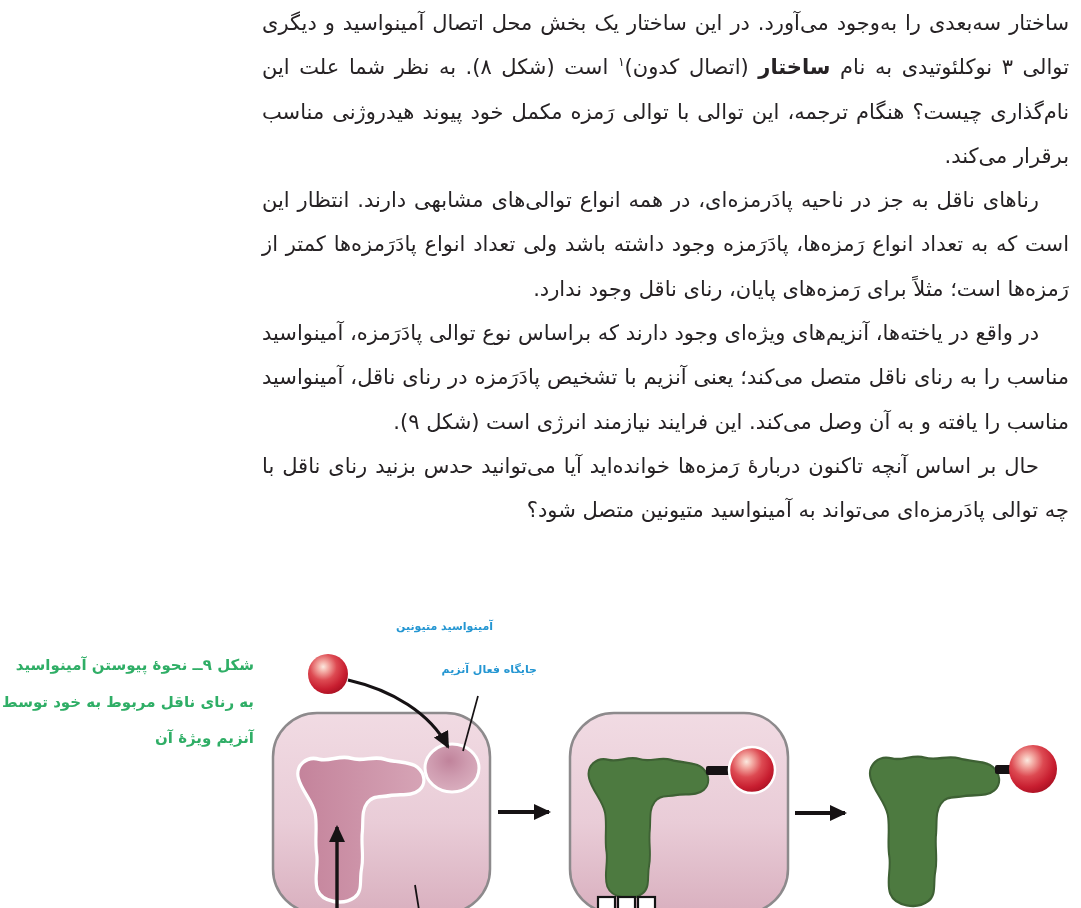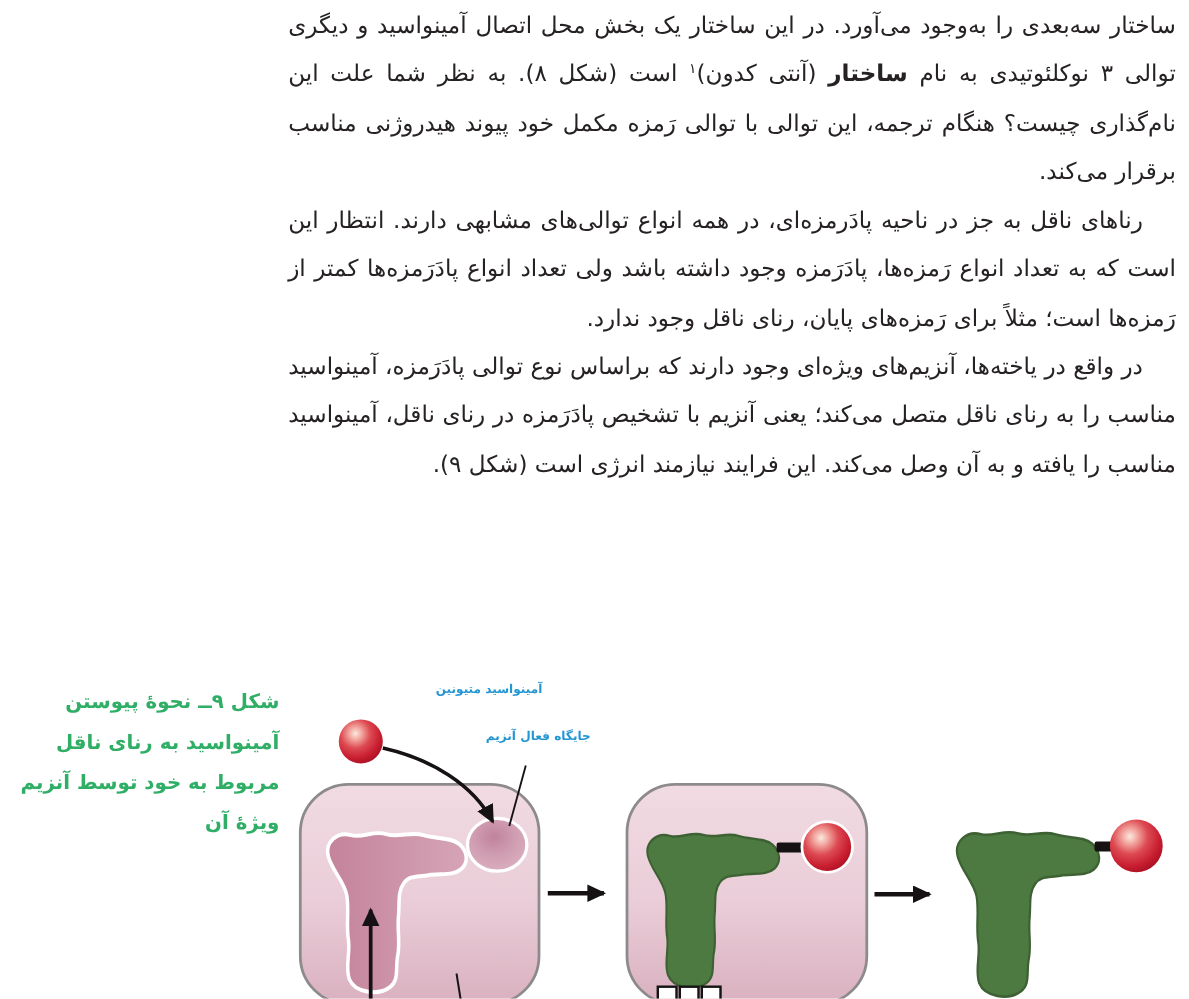--- a/index.html
+++ b/index.html
@@ -12,42 +12,43 @@
     position:absolute;top:1px;right:12px;width:807px;
     direction:rtl;text-align:justify;
     font-size:21px;line-height:44.3px;color:#262224;
   }
   .textcol p{margin:0;text-indent:30px;}
   .textcol p.first{text-indent:0;}
   .bold{font-weight:bold;}
   sup{font-size:12.5px;line-height:0;vertical-align:super;}
   
   .caption{
-    position:absolute;top:621px;left:2px;width:252px;
+    position:absolute;top:647px;left:2px;width:252px;
     direction:rtl;text-align:right;
-    color:#2fae66;font-weight:600;font-size:18px;line-height:36.5px;
+    color:#2fae66;font-weight:600;font-size:15px;line-height:36.5px;
   }
   
   .lbl{
     position:absolute;direction:rtl;white-space:nowrap;
     font-weight:bold;font-size:11px;color:#2496d2;
   }
   #lbl-amino{top:620px;right:588px;}
   #lbl-site{top:663px;right:544px;}
   #lbl-bond{top:790px;right:344px;color:#2b2627;font-weight:500;font-size:14px;}
   
   .figsvg{position:absolute;left:0;top:608px;width:1081px;height:300px;}
 </style>
 </head>
 <body>
 
 <div class="textcol">
-  <p class="first"><span>ساختار سه‌بعدی را به‌وجود می‌آورد. در این ساختار یک بخش محل اتصال آمینواسید و دیگری توالی ۳ نوکلئوتیدی به نام </span><span class="bold">ساختار</span><span> (آنتی کدون)</span><sup>۱</sup><span> است (شکل ۸). به نظر شما علت این نام‌گذاری چیست؟ هنگام ترجمه، این توالی با توالی رَمزه مکمل خود پیوند هیدروژنی مناسب برقرار می‌کند.</span></p>
+  <p class="first"><span>ساختار سه‌بعدی را به‌وجود می‌آورد. در این ساختار یک بخش محل اتصال آمینواسید و دیگری توالی ۳ نوکلئوتیدی به نام </span><span class="bold">ساختار</span><span> (اتصال کدون)</span><sup>۱</sup><span> است (شکل ۸). به نظر شما علت این نام‌گذاری چیست؟ هنگام ترجمه، این توالی با توالی رَمزه مکمل خود پیوند هیدروژنی مناسب برقرار می‌کند.</span></p>
   <p><span>رناهای ناقل به جز در ناحیه پادَرمزه‌ای، در همه انواع توالی‌های مشابهی دارند. انتظار این است که به تعداد انواع رَمزه‌ها، پادَرَمزه وجود داشته باشد ولی تعداد انواع پادَرَمزه‌ها کمتر از رَمزه‌ها است؛ مثلاً برای رَمزه‌های پایان، رنای ناقل وجود ندارد.</span></p>
   <p><span>در واقع در یاخته‌ها، آنزیم‌های ویژه‌ای وجود دارند که براساس نوع توالی پادَرَمزه، آمینواسید مناسب را به رنای ناقل متصل می‌کند؛ یعنی آنزیم با تشخیص پادَرَمزه در رنای ناقل، آمینواسید مناسب را یافته و به آن وصل می‌کند. این فرایند نیازمند انرژی است (شکل ۹).</span></p>
+  <p><span>حال بر اساس آنچه تاکنون دربارهٔ رَمزه‌ها خوانده‌اید آیا می‌توانید حدس بزنید رنای ناقل با چه توالی پادَرمزه‌ای می‌تواند به آمینواسید متیونین متصل شود؟</span></p>
 </div>
 
 <div class="caption">شکل ۹ــ نحوهٔ پیوستن آمینواسید به رنای ناقل مربوط به خود توسط آنزیم ویژهٔ آن</div>
 
 <div class="lbl" id="lbl-amino">آمینواسید متیونین</div>
 <div class="lbl" id="lbl-site">جایگاه فعال آنزیم</div>
 <div class="lbl" id="lbl-bond">پیوند</div>
 
 <svg class="figsvg" viewBox="0 608 1081 300">
   <defs>

